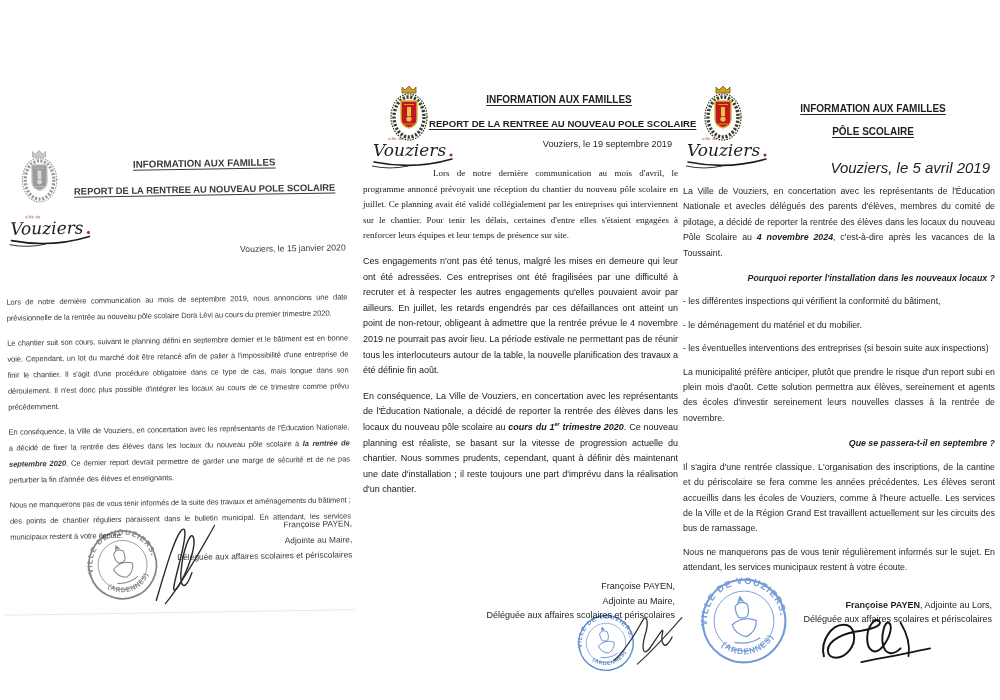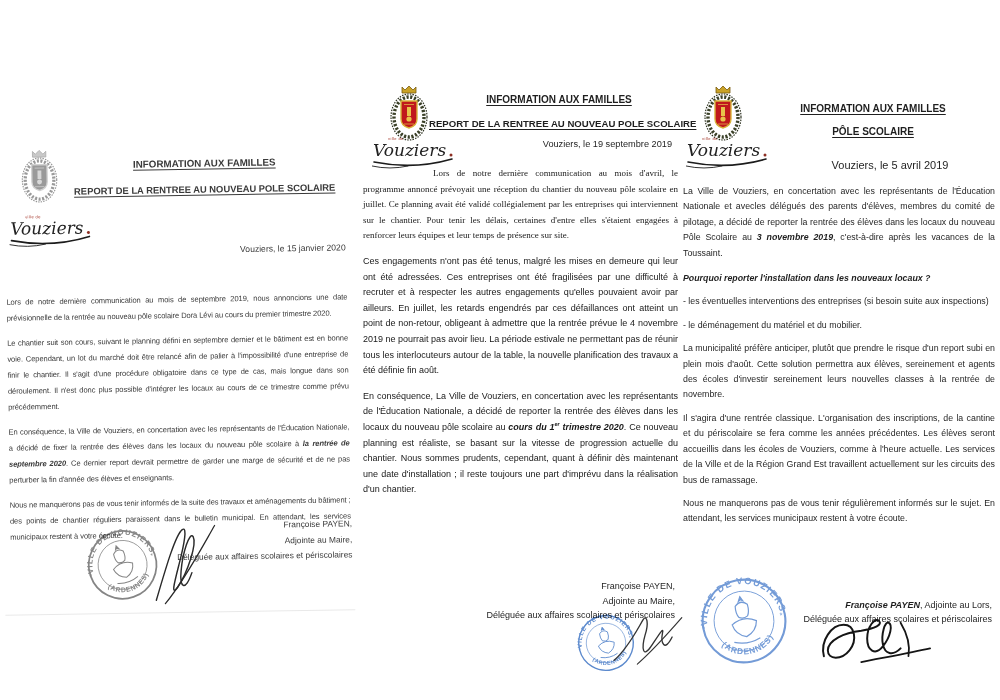--- a/index.html
+++ b/index.html
@@ -9,23 +9,23 @@
   .abs{position:absolute;}
 
   
   .titles{text-align:center;}
   .titles .t1,.titles .t2{font-weight:bold;text-decoration:underline;text-underline-offset:2px;white-space:nowrap;}
 
   
   .body{text-align:justify;}
   .blk{margin:0 0 9px;text-align:justify;}
   .blk.line{margin:0;text-align:left;}
-  .blk.heading{font-weight:bold;font-style:italic;text-align:left;margin:10px 0 8px;}
+  .blk.heading{font-weight:bold;font-style:italic;text-align:right;margin:10px 0 8px;}
   .blk.indent{text-indent:70px;font-family:Liberation Serif, serif;}
-  .b{font-weight:bold;font-style:italic;}
+  .b{font-weight:bold;}
   .i{font-style:italic;}
   sup{font-size:0.62em;line-height:0;}
 
   
   .doc-left{transform:rotate(-0.9deg);transform-origin:180px 400px;color:#3a3a3a;}
   .titles-left{left:58px;top:158px;width:300px;}
   .titles-left .t1{font-size:9.8px;margin-bottom:15px;}
   .titles-left .t2{font-size:9.4px;}
   .date-left{left:148px;top:245px;width:200px;text-align:right;font-size:8.6px;}
   .body-left{left:8px;top:292px;width:341px;font-size:7.6px;line-height:16px;letter-spacing:-0.1px;}
@@ -38,21 +38,21 @@
   .titles-mid .t2{font-size:9.6px;}
   .date-mid{left:460px;top:139px;width:212px;text-align:right;font-size:9.2px;}
   .body-mid{left:363px;top:166px;width:315px;font-size:9px;line-height:15.6px;color:#181818;}
   .body-mid .blk{margin-bottom:10px;}
   .sig-mid{left:470px;top:579px;width:205px;text-align:right;font-size:9px;line-height:14.5px;}
 
   
   .titles-right{left:743px;top:103px;width:260px;}
   .titles-right .t1{font-size:10px;margin-bottom:12px;}
   .titles-right .t2{font-size:10px;}
-  .date-right{left:790px;top:159px;width:200px;text-align:center;font-size:11px;}
+  .date-right{left:790px;top:159px;width:200px;text-align:right;font-size:15px;font-style:italic;}
   .body-right{left:683px;top:184px;width:312px;font-size:8.8px;line-height:15.4px;}
   .body-right .blk{margin-bottom:8px;}
   .sig-right{left:700px;top:598px;width:292px;text-align:right;font-size:9px;line-height:14px;}
 
   
   .crest{position:absolute;}
   .crest.faded{filter:grayscale(1) opacity(0.55) contrast(0.85);}
 
   
   .wordmark{position:absolute;}
@@ -208,25 +208,27 @@
     </div>
     <svg class="wordmark abs" style="left:686px;top:130px" width="84" height="40" viewBox="0 0 84 40">
       <text class="wm-tag" x="16" y="10">ville de</text>
       <text class="wm-text" x="1" y="26">Vouziers</text>
       <circle class="wm-dot" cx="79" cy="25" r="1.5"></circle>
       <path class="wm-swoosh" d="M2,32 Q42,40 80,29"></path>
       <path class="wm-swoosh2" d="M0,36 Q18,40 36,36"></path>
     </svg>
     <div class="date-right abs">Vouziers, le 5 avril 2019</div>
     <div class="body body-right abs">
-        <div class="blk para"><span>La Ville de Vouziers, en concertation avec les représentants de l'Éducation Nationale et avecles délégués des parents d'élèves, membres du comité de pilotage, a décidé de reporter la rentrée des élèves dans les locaux du nouveau Pôle Scolaire au </span><span class="b i">3 novembre 2019</span><span>, c'est-à-dire après les vacances de la Toussaint.</span></div>
+        <div class="blk para"><span>La Ville de Vouziers, en concertation avec les représentants de l'Éducation Nationale et avecles délégués des parents d'élèves, membres du comité de pilotage, a décidé de reporter la rentrée des élèves dans les locaux du nouveau Pôle Scolaire au </span><span class="b i">4 novembre 2024</span><span>, c'est-à-dire après les vacances de la Toussaint.</span></div>
         <div class="blk heading"><span>Pourquoi reporter l'installation dans les nouveaux locaux ?</span></div>
+        <div class="blk line"><span>- les différentes inspections qui vérifient la conformité du bâtiment,</span></div>
+        <div class="blk line"><span>- le déménagement du matériel et du mobilier.</span></div>
         <div class="blk line"><span>- les éventuelles interventions des entreprises (si besoin suite aux inspections)</span></div>
-        <div class="blk line"><span>- le déménagement du matériel et du mobilier.</span></div>
         <div class="blk para"><span>La municipalité préfère anticiper, plutôt que prendre le risque d'un report subi en plein mois d'août. Cette solution permettra aux élèves, sereinement et agents des écoles d'investir sereinement leurs nouvelles classes à la rentrée de novembre.</span></div>
+        <div class="blk heading"><span>Que se passera-t-il en septembre ?</span></div>
         <div class="blk para"><span>Il s'agira d'une rentrée classique. L'organisation des inscriptions, de la cantine et du périscolaire se fera comme les années précédentes. Les élèves seront accueillis dans les écoles de Vouziers, comme à l'heure actuelle. Les services de la Ville et de la Région Grand Est travaillent actuellement sur les circuits des bus de ramassage.</span></div>
         <div class="blk para"><span>Nous ne manquerons pas de vous tenir régulièrement informés sur le sujet. En attendant, les services municipaux restent à votre écoute.</span></div>
       </div>
     <div class="sig sig-right abs">
         <div class="sigline"><span class="b">Françoise PAYEN</span><span>, Adjointe au Lors,</span></div>
         <div class="sigline"><span>Déléguée aux affaires scolaires et périscolaires</span></div>
       </div>
 
     <svg class="stamp stamp-blue-light abs" style="left:700px;top:577px;transform:rotate(-10deg)" width="88" height="88" viewBox="0 0 100 100">
       <circle class="s-ring" cx="50" cy="50" r="47"></circle>

